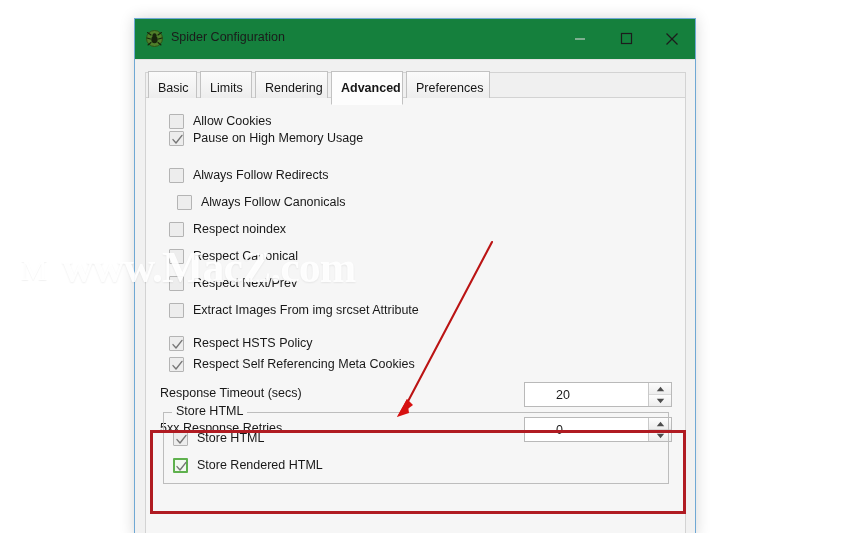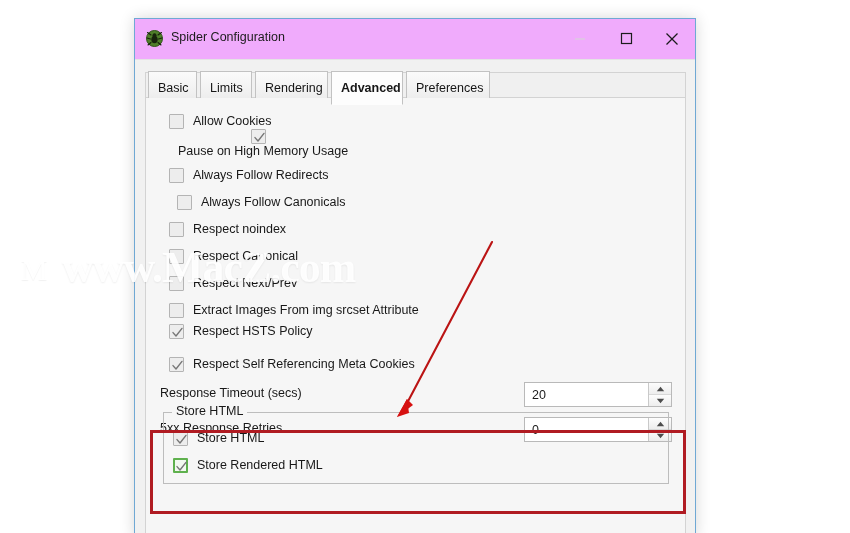--- a/index.html
+++ b/index.html
@@ -65,21 +65,21 @@
     background: #f1f1f1;
     border: 1px solid #6fa8d4;
     border-bottom: none;
     box-sizing: border-box;
     box-shadow: 0 0 14px rgba(0,0,0,0.16);
     overflow: hidden;
   }
   #titlebar {
     position: relative;
     height: 40px;
-    background: #f0abfc;
+    background: #15803d;
     border-bottom: 1px solid #e4e4e4;
     text-align: center;
   }
   #title-icon {
     position: absolute;
     left: 11px;
     top: 11px;
     width: 17px;
     height: 17px;
   }
@@ -195,20 +195,21 @@
   .spinner {
     position: absolute;
     left: 378px;
     top: 0;
     width: 148px;
     height: 25px;
     background: #ffffff;
     border: 1px solid #b9b9b9;
     box-sizing: border-box;
     display: flex;
+    padding-left: 24px;
   }
   .spin-value {
     flex: 1 1 auto;
     padding-left: 7px;
     font-size: 12.5px;
     color: #1a1a1a;
     display: flex;
     align-items: center;
   }
   .spin-btns {
@@ -320,21 +321,21 @@
         <div class="tab active" style="left: 185px; width: 72px;">Advanced</div>
         <div class="tab" style="left: 260px; width: 84px;">Preferences</div>
       </div>
 
     <div id="panel">
       <div id="checkbox-list">
           <div class="chk-row" style="top: 14px;">
             <span class="chkbox"></span>
             <span class="chk-label">Allow Cookies</span>
           </div>
-          <div class="chk-row" style="top: 31px; flex-direction: column;">
+          <div class="chk-row" style="top: 31px;">
             <span class="chkbox">
               <svg width="13" height="13" viewBox="0 0 13 13">
                 <path d="M2 6.6 L5 10 L11 2.4" fill="none" stroke="#767676" stroke-width="1.4" stroke-linecap="round" stroke-linejoin="round"></path>
               </svg>
             </span>
             <span class="chk-label">Pause on High Memory Usage</span>
           </div>
           <div class="chk-row" style="top: 68px;">
             <span class="chkbox"></span>
             <span class="chk-label">Always Follow Redirects</span>
@@ -352,21 +353,21 @@
             <span class="chk-label">Respect Canonical</span>
           </div>
           <div class="chk-row" style="top: 176px;">
             <span class="chkbox"></span>
             <span class="chk-label">Respect Next/Prev</span>
           </div>
           <div class="chk-row" style="top: 203px;">
             <span class="chkbox"></span>
             <span class="chk-label">Extract Images From img srcset Attribute</span>
           </div>
-          <div class="chk-row" style="top: 224px;">
+          <div class="chk-row" style="top: 236px;">
             <span class="chkbox">
               <svg width="13" height="13" viewBox="0 0 13 13">
                 <path d="M2 6.6 L5 10 L11 2.4" fill="none" stroke="#767676" stroke-width="1.4" stroke-linecap="round" stroke-linejoin="round"></path>
               </svg>
             </span>
             <span class="chk-label">Respect HSTS Policy</span>
           </div>
           <div class="chk-row" style="top: 257px;">
             <span class="chkbox">
               <svg width="13" height="13" viewBox="0 0 13 13">

